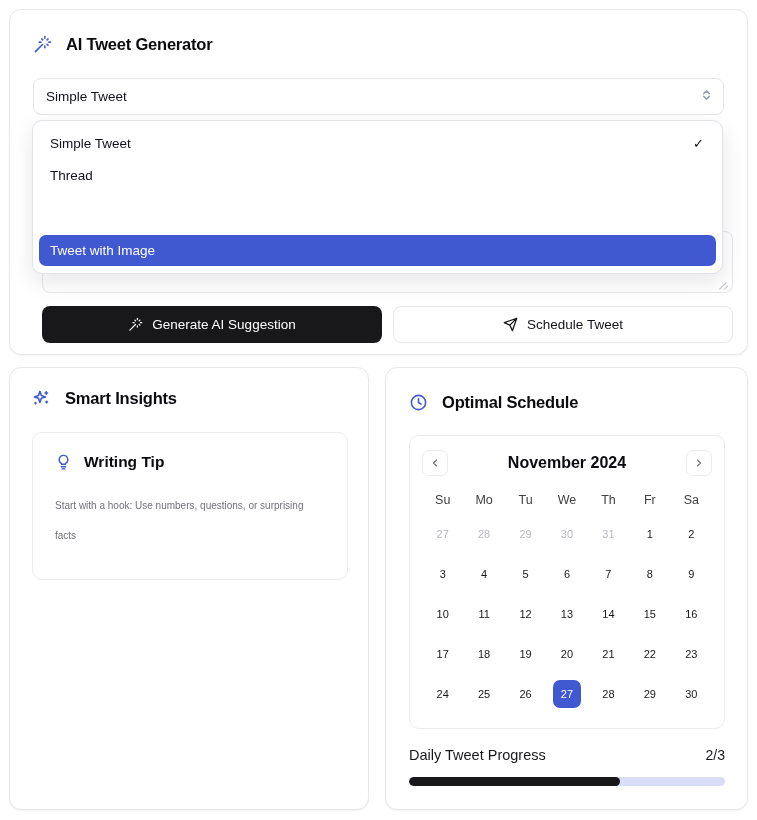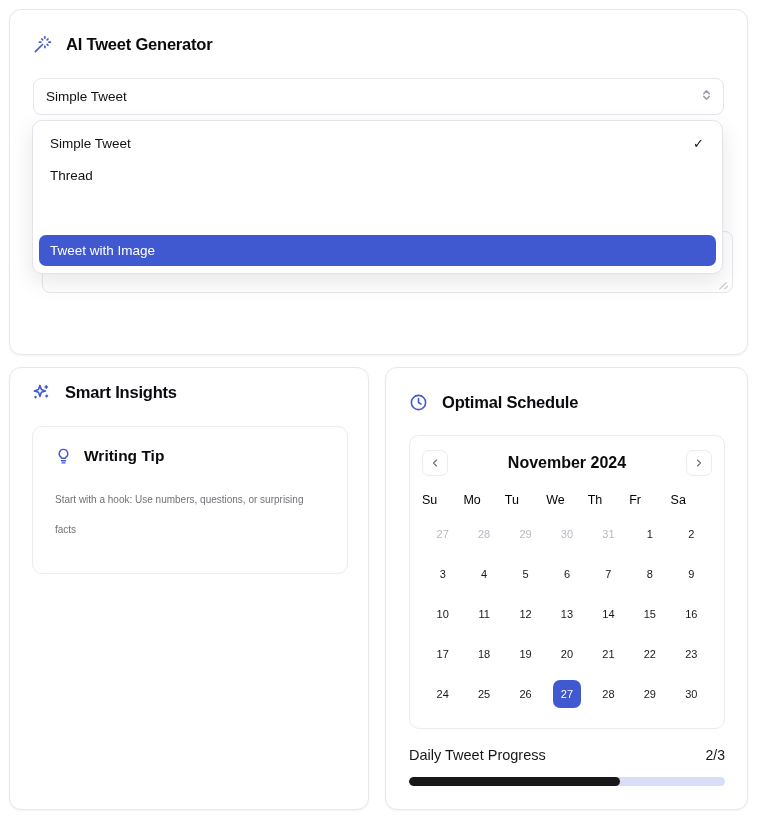--- a/index.html
+++ b/index.html
@@ -82,21 +82,21 @@
     display: flex; align-items: center; justify-content: center; gap: 9px;
     height: 37px; border-radius: 8px; font-size: 13.5px; cursor: pointer;
   }
   .btn-dark { width: 340px; background: #18181b; color: #fff; }
   .btn-light { width: 340px; background: #fff; color: #111118; border: 1px solid #e6e6ea; }
 
   
   .insights-card {
     position: absolute; left: 9px; top: 367px;
     width: 360px; height: 443px;
-    padding: 12px 20px 0 22px;
+    padding: 18px 20px 0 22px;
   }
   .tip-card {
     margin-top: 22px;
     border: 1px solid #ececf0; border-radius: 10px;
     background: #fff; padding: 20px 20px 22px 22px;
     height: 148px;
   }
   .tip-head { display: flex; align-items: center; gap: 12px; }
   .tip-title { font-size: 15.5px; font-weight: bold; color: #0b0b0f; }
   .tip-body { margin-top: 20px; font-size: 10px; line-height: 30px; color: #717179; }
@@ -113,21 +113,21 @@
   }
   .cal-head { display: flex; align-items: center; justify-content: space-between; height: 32px; }
   .cal-title { font-size: 16px; font-weight: bold; color: #0b0b0f; }
   .cal-nav {
     width: 26px; height: 26px; border-radius: 7px; border: 1px solid #ececf0;
     background: #fff; display: flex; align-items: center; justify-content: center;
     color: #6b6b76; cursor: pointer;
   }
   .cal-grid { margin-top: 7px; }
   .cal-row { display: grid; grid-template-columns: repeat(7, 1fr); }
-  .cal-dow { font-size: 12.5px; color: #000000; height: 28px; line-height: 28px; }
+  .cal-dow { font-size: 12.5px; color: #404040; text-align: center; height: 28px; line-height: 28px; }
   .cal-cell { height: 40px; display: flex; align-items: center; justify-content: center; }
   .cal-day {
     width: 28px; height: 28px; border-radius: 7px;
     display: flex; align-items: center; justify-content: center;
     font-size: 11px; color: #18181b; cursor: pointer;
   }
   .cal-day.muted { color: #b9b9c2; }
   .cal-day.today { background: #4059d0; color: #fff; }
 
   .progress-wrap { position: absolute; left: 23px; right: 22px; top: 379px; }
@@ -161,20 +161,38 @@
         <svg width="11" height="15" viewBox="0 0 12 16" fill="none" stroke="#9aa0ab" stroke-width="1.6" stroke-linecap="round" stroke-linejoin="round">
           <path d="M3 6.5L6 3.5l3 3M3 9.5l3 3 3-3"></path>
         </svg>
       </span>
     </div>
 
     <div class="ta">
       <span class="ta-grip"></span>
     </div>
 
+    <div class="actions">
+      <div class="btn btn-dark">
+        <span class="ico">
+          <svg width="15" height="15" viewBox="0 0 24 24" fill="none" stroke="#ffffff" stroke-width="2" stroke-linecap="round" stroke-linejoin="round">
+            <path d="M15 4V2M15 16v-2M8 9h2M20 9h2M17.8 11.8L19 13M17.8 6.2L19 5M3 21l9-9M12.2 6.2L11 5"></path>
+          </svg>
+        </span>
+        <span>Generate AI Suggestion</span>
+      </div>
+      <div class="btn btn-light">
+        <span class="ico">
+          <svg width="15" height="15" viewBox="0 0 24 24" fill="none" stroke="#18181b" stroke-width="2" stroke-linecap="round" stroke-linejoin="round">
+            <path d="M22 2L11 13M22 2l-7 20-4-9-9-4 20-7z"></path>
+          </svg>
+        </span>
+        <span>Schedule Tweet</span>
+      </div>
+    </div>
   </div>
 
   <div class="dropdown">
     <div class="dd-item">
       <span>Simple Tweet</span>
       <span class="dd-check">✓</span>
     </div>
     <div class="dd-item">
       <span>Thread</span>
     </div>

